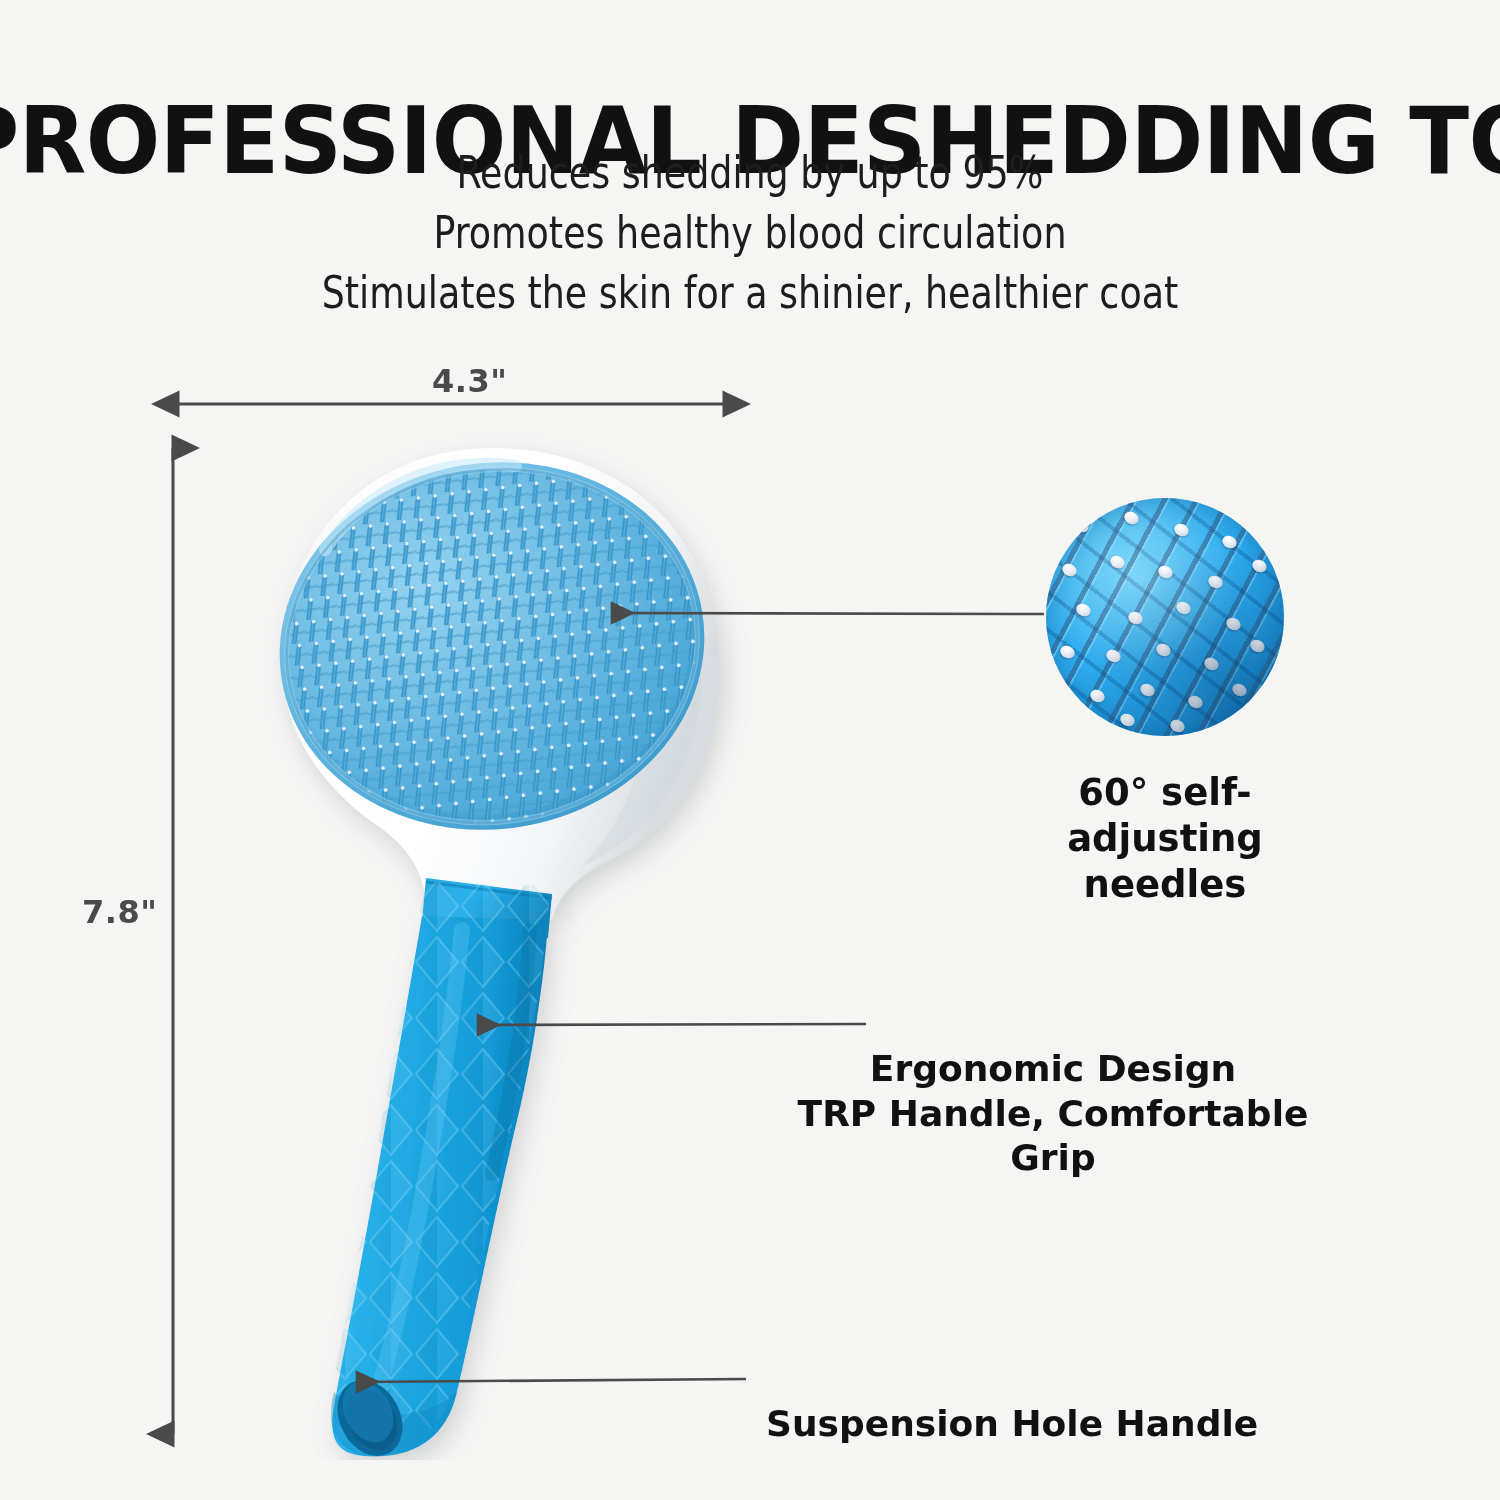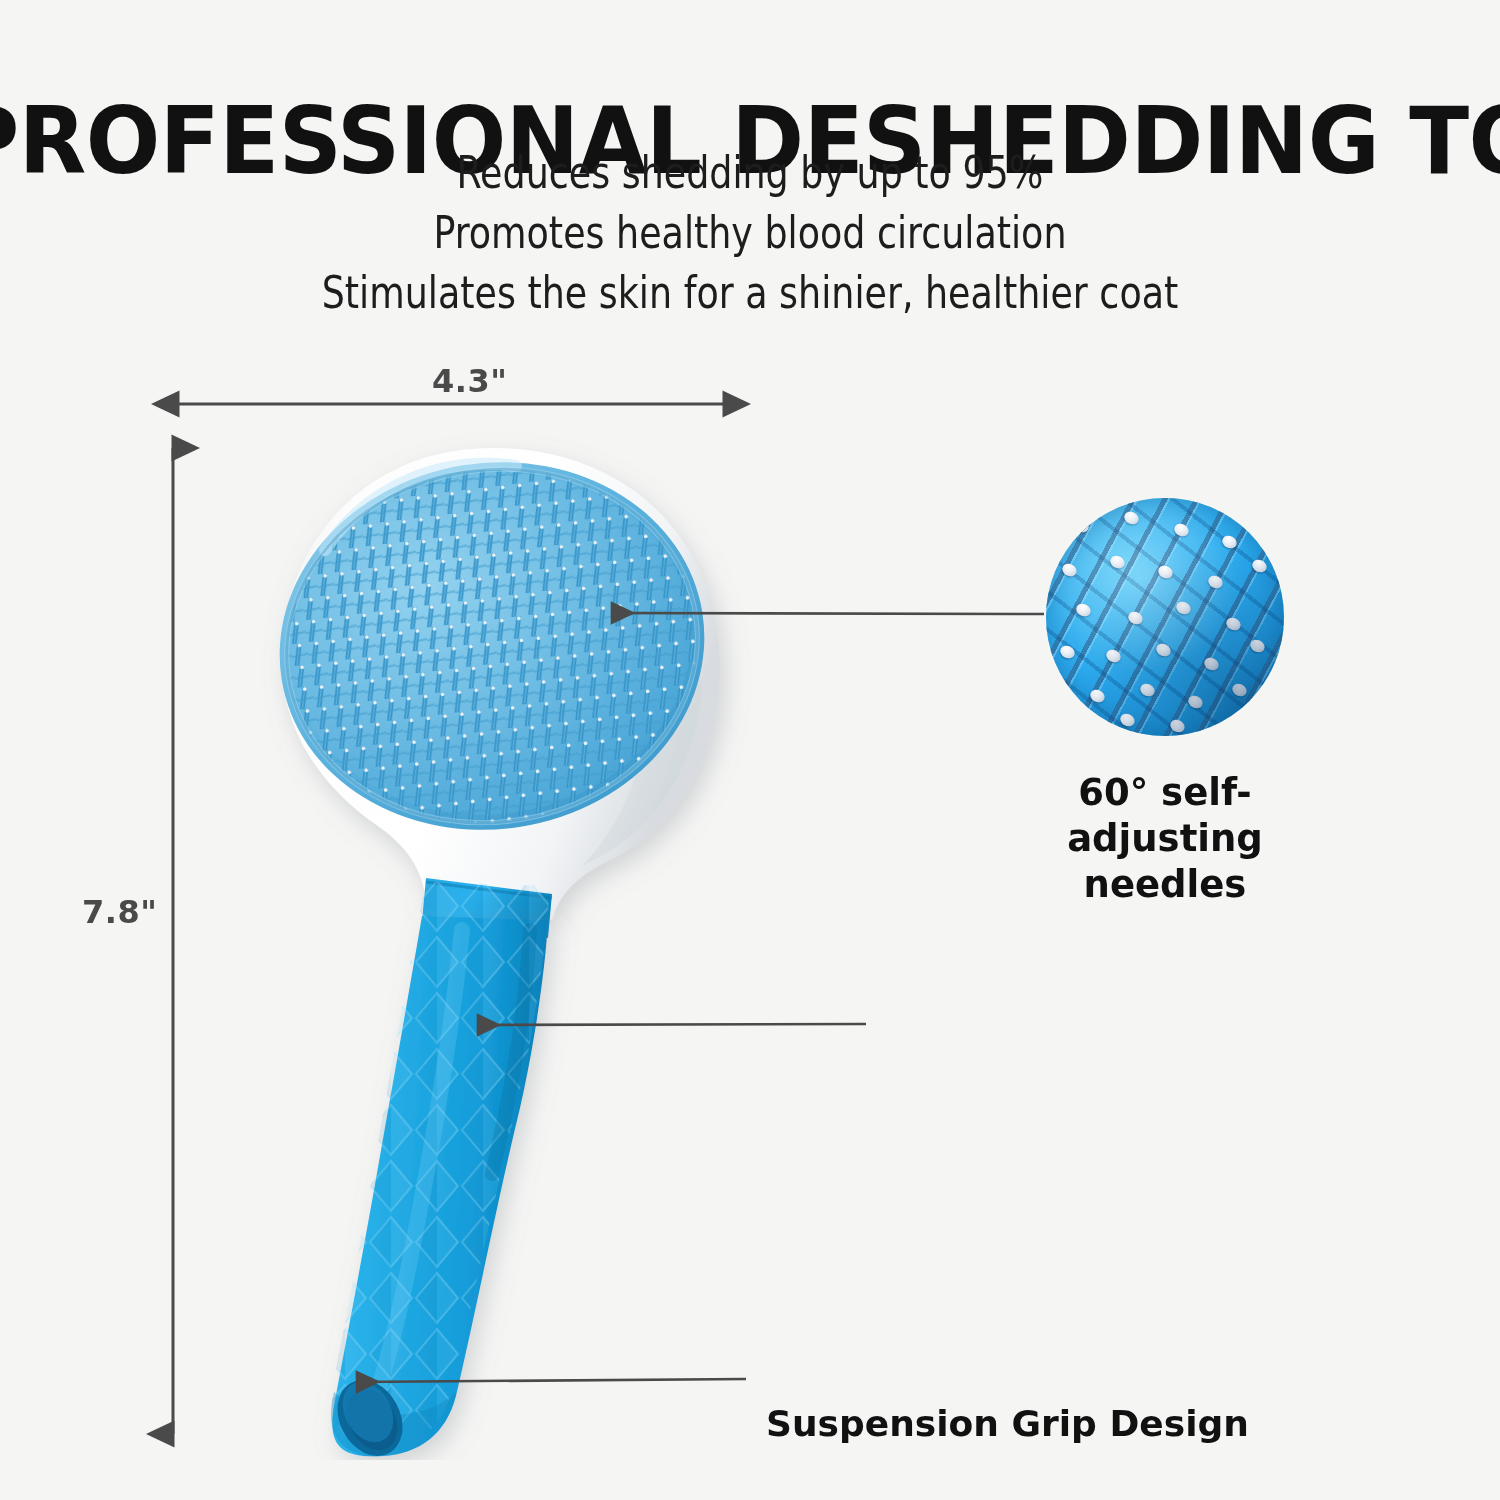--- a/index.html
+++ b/index.html
@@ -381,18 +381,22 @@
     <g>
       <line x1="746" y1="1379" x2="357" y2="1382" stroke="#4a4a4a" stroke-width="2.6" marker-end="url(#arrL)"></line>
     </g>
   </svg>
 
   <div class="callout" id="callout-needles">
     <span>60° self-adjusting</span>
     <span>needles</span>
   </div>
 
+  <div class="callout" id="callout-ergonomic">
+    <span class="l1">Ergonomic Design</span>
+    <span class="l2">TRP Handle, Comfortable Grip</span>
+  </div>
 
   <div class="callout" id="callout-suspension">
-    <span>Suspension Grip Design</span>
+    <span>Suspension Hole Handle</span>
   </div>
 
 </div>
 
 </body></html>

